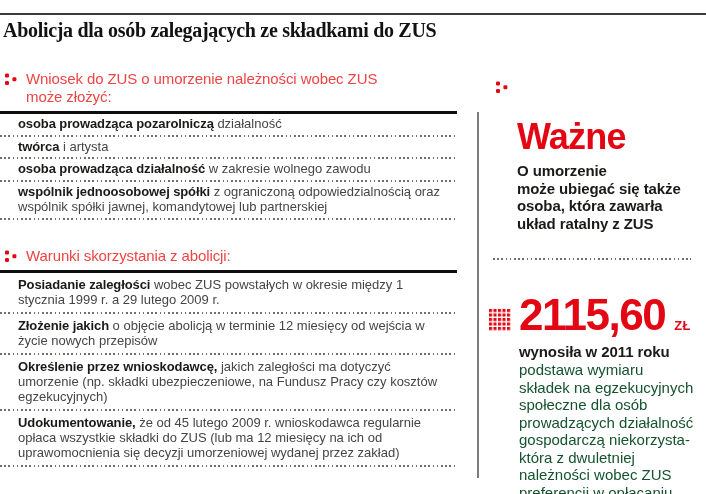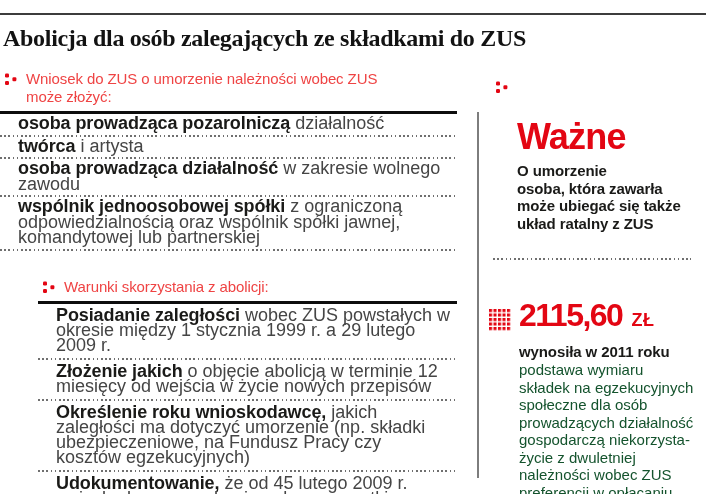--- a/index.html
+++ b/index.html
@@ -4,54 +4,54 @@
 <style>
   * { margin:0; padding:0; box-sizing:border-box; }
   html,body { background:#fff; }
   body {
     width:706px; height:494px; position:relative; overflow:hidden;
     font-family:"Liberation Sans","DejaVu Sans",sans-serif;
     -webkit-font-smoothing:antialiased;
   }
   .top-rule { position:absolute; left:0; top:13px; width:706px; height:2px; background:#3c3c3c; }
   .page-title {
-    position:absolute; left:3px; top:25px;
+    position:absolute; left:3px; top:19px;
     font-family:"Liberation Serif","DejaVu Serif",serif;
-    font-size:24px; font-weight:bold; color:#121212; letter-spacing:-0.3px;
+    font-size:20px; font-weight:bold; color:#121212; letter-spacing:-0.3px;
   }
 
   
   .left-col { position:absolute; left:0; top:70px; width:457px; }
   .sec-head { display:flex; align-items:flex-start; }
   .bullet { width:13px; height:13px; flex:none; margin:3px 8px 0 5px; }
   .bullet rect { fill:#e30613; }
   .sec-head-text { color:#ef4444; font-weight:normal; font-size:15px; line-height:18px; letter-spacing:-0.1px; }
   .rule-solid { height:3px; background:#0d0d0d; margin-top:5px; }
   .rule-dotted { height:2px;
     background-image:repeating-linear-gradient(to right,#6f6f6f 0 1.6px,transparent 1.6px 4.2px); }
-  .row { padding:2px 4px 3px 18px; font-size:18px; line-height:15.5px; color:#454545; }
+  .row { padding:2px 4px 3px 18px; font-size:13px; line-height:15.5px; color:#454545; }
   .row b { color:#1a1a18; letter-spacing:-0.1px; }
-  .sec2 { margin-top:27px;padding-left:38px; }
+  .sec2 { margin-top:27px; }
   .sec2-rows .row { padding:4px 6px 5px 18px; line-height:15px; }
 
   
   .v-divider { position:absolute; left:477px; top:112px; width:2px; height:366px; background:#7d7d7d; }
 
   
   .right-col { position:absolute; left:489px; top:74px; width:214px; }
   .wazne-head { display:flex; align-items:flex-start; }
   .wazne-head .bullet { margin:7px 8px 0 7px; }
   .wazne-title { color:#e30613; font-size:36px; font-weight:bold; line-height:38px; letter-spacing:-0.8px;margin-top:44px; }
   .wazne-body { margin:6px 0 0 28px; font-size:15px; font-weight:bold; color:#1a1a18; line-height:17.5px; letter-spacing:-0.1px; }
   .right-col .rule-dotted { margin:26px 12px 0 4px; }
   .stat { margin-top:34px; position:relative; }
   .grid-icon { position:absolute; left:0; top:15px; }
   .stat-number-row { padding-left:30px; white-space:nowrap; }
-  .stat-number { color:#e30613; font-size:32px; font-weight:bold; line-height:42px; letter-spacing:-1.5px; }
-  .stat-unit { color:#e30613; font-size:18px; font-weight:bold; margin-left:9px; letter-spacing:0.5px; }
+  .stat-number { color:#e30613; font-size:44px; font-weight:bold; line-height:42px; letter-spacing:-1.5px; }
+  .stat-unit { color:#e30613; font-size:13px; font-weight:bold; margin-left:9px; letter-spacing:0.5px; }
   .stat-lead { margin:7px 0 0 30px; font-size:15px; font-weight:bold; color:#1a1a18; line-height:17px; letter-spacing:-0.1px; }
   .stat-body { margin:1px 0 0 30px; font-size:15px; color:#14532d; line-height:17.5px; }
   .credit { margin:4px 14px 0 0; text-align:left; font-size:9px; font-weight:bold; color:#555; letter-spacing:0.3px; }
   .right-col .rule-dotted.bottom { margin-top:3px; }
 </style>
 </head>
 <body>
 
 <div class="top-rule"></div>
 <h1 class="page-title">Abolicja dla osób zalegających ze składkami do ZUS</h1>
@@ -91,21 +91,21 @@
       </svg>
       <div class="sec-head-text">Warunki skorzystania z abolicji:</div>
     </div>
     <div class="rule-solid"></div>
 
     <div class="sec2-rows">
       <div class="row"><b>Posiadanie zaległości</b><span> wobec ZUS powstałych w okresie między 1 stycznia 1999 r. a 29 lutego 2009 r.</span></div>
       <div class="rule-dotted"></div>
       <div class="row"><b>Złożenie jakich</b><span> o objęcie abolicją w terminie 12 miesięcy od wejścia w życie nowych przepisów</span></div>
       <div class="rule-dotted"></div>
-      <div class="row"><b>Określenie roku wnioskodawcę,</b><span> jakich zaległości ma dotyczyć umorzenie (np. składki ubezpieczeniowe, na Fundusz Pracy czy kosztów egzekucyjnych)</span></div>
+      <div class="row"><b>Określenie przez wnioskodawcę,</b><span> jakich zaległości ma dotyczyć umorzenie (np. składki ubezpieczeniowe, na Fundusz Pracy czy kosztów egzekucyjnych)</span></div>
       <div class="rule-dotted"></div>
       <div class="row"><b>Udokumentowanie,</b><span> że od 45 lutego 2009 r. wnioskodawca regularnie opłaca wszystkie składki do ZUS (lub ma 12 miesięcy na ich od uprawomocnienia się decyzji umorzeniowej wydanej przez zakład)</span></div>
       <div class="rule-dotted"></div>
     </div>
   </div>
 </div>
 
 <div class="v-divider"></div>
 
 <div class="right-col">
@@ -113,22 +113,22 @@
   <div class="wazne-head">
     <svg class="bullet" viewBox="0 0 13 13">
       <rect x="0" y="0.5" width="4" height="4" rx="1.2"></rect>
       <rect x="0" y="8" width="4" height="4" rx="1.2"></rect>
       <rect x="7.4" y="4.2" width="4" height="4" rx="1.2"></rect>
     </svg>
     <div class="wazne-title">Ważne</div>
   </div>
   <div class="wazne-body">
     <div>O umorzenie</div>
+    <div>może ubiegać się także</div>
     <div>osoba, która zawarła</div>
-    <div>może ubiegać się także</div>
     <div>układ ratalny z ZUS</div>
   </div>
 
   <div class="rule-dotted"></div>
 
   <div class="stat">
     <svg class="grid-icon" width="22" height="22">
       <defs>
         <pattern id="dg" width="4.5" height="4.5" patternUnits="userSpaceOnUse">
           <rect width="3.1" height="3.1" fill="#e30613"></rect>
@@ -139,21 +139,21 @@
     <div class="stat-number-row">
       <span class="stat-number">2115,60</span><span class="stat-unit">ZŁ</span>
     </div>
     <div class="stat-lead">wynosiła w 2011 roku</div>
     <div class="stat-body">
       <div>podstawa wymiaru</div>
       <div>składek na egzekucyjnych</div>
       <div>społeczne dla osób</div>
       <div>prowadzących działalność</div>
       <div>gospodarczą niekorzysta-</div>
-      <div>życie z dwuletniej</div>
+      <div>która z dwuletniej</div>
       <div>należności wobec ZUS</div>
       <div>preferencji w opłacaniu</div>
     </div>
   </div>
 
   <div class="credit">RM</div>
   <div class="rule-dotted bottom"></div>
 </div>
 
 </body></html>

